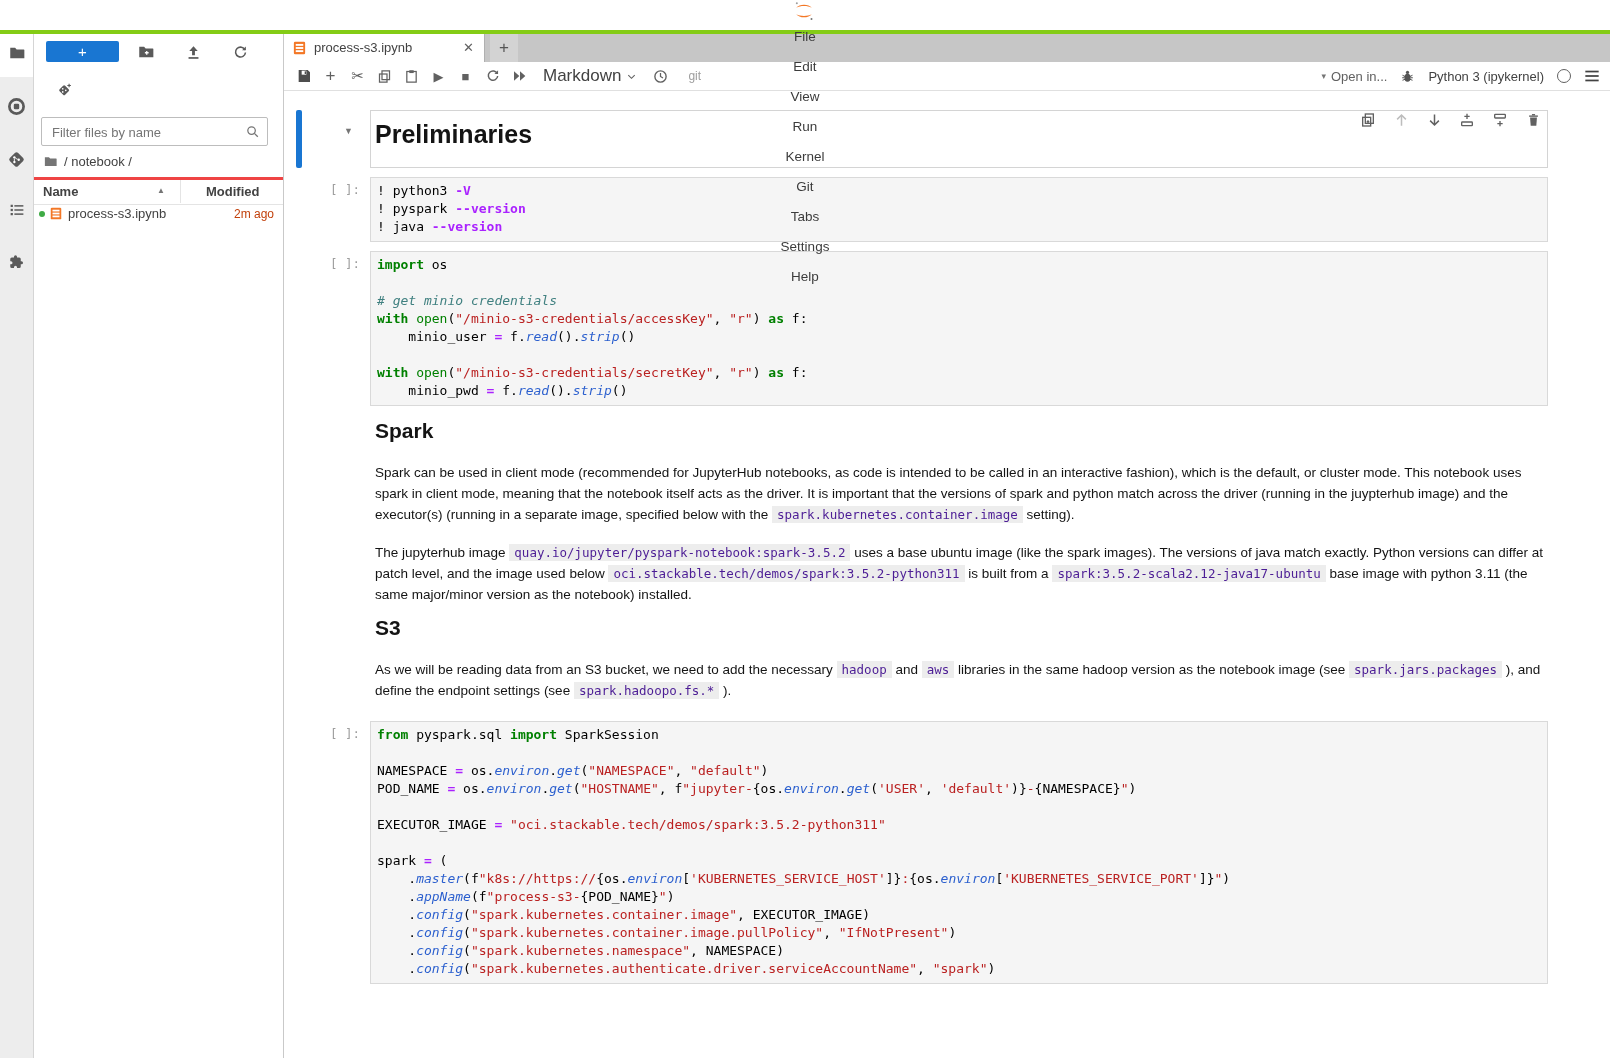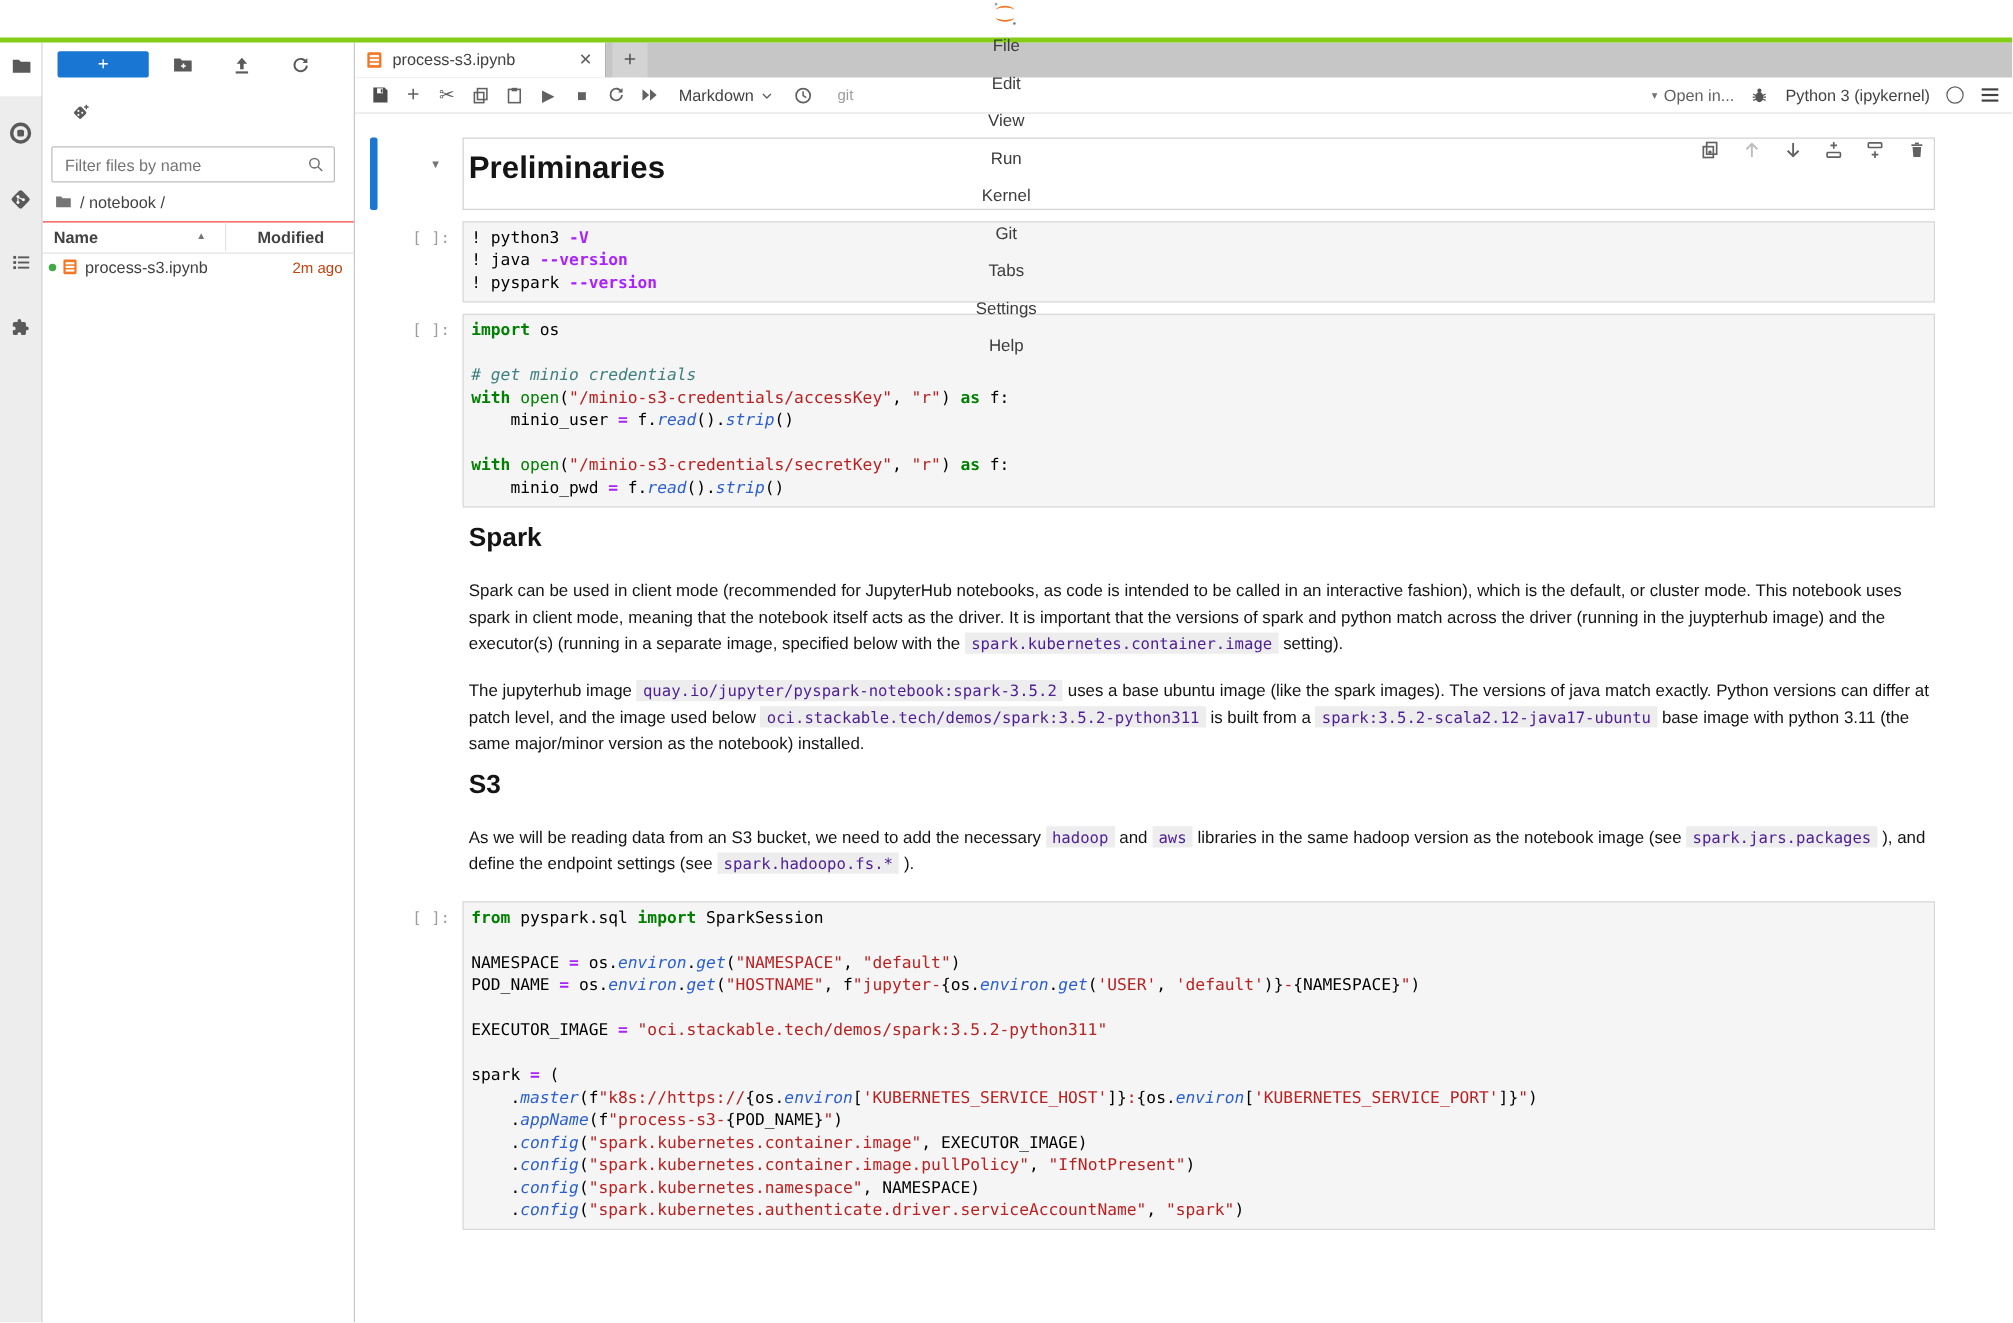--- a/index.html
+++ b/index.html
@@ -19,42 +19,42 @@
   .file-panel{position:absolute;left:34px;top:30px;width:249px;bottom:0;background:#fff;border-right:1px solid #c9c9c9;z-index:10;}
   .new-btn{position:absolute;left:12px;top:11px;width:73px;height:21px;background:#1976d2;border:none;border-radius:2px;color:#fff;font-size:15px;line-height:20px;text-align:center;cursor:pointer;}
   .fp-ico{position:absolute;top:13px;width:18px;height:18px;display:flex;align-items:center;justify-content:center;}
   .gitclone{position:absolute;left:22px;top:52px;width:18px;height:18px;}
   .filter-wrap{position:absolute;left:7px;top:87px;width:225px;height:27px;border:1px solid #bdbdbd;border-radius:2px;background:#fff;}
   .filter-wrap input{position:absolute;left:8px;top:3px;width:185px;height:20px;border:none;outline:none;font-size:13px;color:#424242;font-family:"Liberation Sans",sans-serif;}
   .filter-wrap input::placeholder{color:#757575;}
   .filter-search{position:absolute;right:7px;top:6px;}
   .breadcrumb{position:absolute;left:9px;top:122px;height:18px;display:flex;align-items:center;font-size:13px;color:#424242;}
   .breadcrumb .bc-txt{margin-left:6px;}
-  .fp-header{position:absolute;left:0;top:147px;width:249px;height:24px;border-top:1px solid #ef4444;border-bottom:1px solid #e4e4e4;font-size:13px;color:#424242;font-weight:600;}
+  .fp-header{position:absolute;left:0;top:147px;width:249px;height:24px;border-top:3px solid #ef4444;border-bottom:1px solid #e4e4e4;font-size:13px;color:#424242;font-weight:600;}
   .fp-header .col-name{position:absolute;left:9px;top:4px;}
   .fp-header .sort-caret{position:absolute;left:123px;top:6px;font-size:8px;color:#757575;}
   .fp-header .col-div{position:absolute;left:146px;top:0;width:1px;height:23px;background:#e4e4e4;}
   .fp-header .col-mod{position:absolute;left:172px;top:4px;}
   .file-row{position:absolute;left:0;top:172px;width:249px;height:24px;font-size:13px;color:#424242;cursor:pointer;}
   .file-dot{position:absolute;left:5px;top:9px;width:6px;height:6px;border-radius:50%;background:#3fab45;}
   .file-ico{position:absolute;left:15px;top:4px;width:14px;height:15px;}
   .file-name{position:absolute;left:34px;top:4px;}
   .file-mod{position:absolute;right:9px;top:5px;font-size:12px;color:#c2410c;text-align:right;}
 
   
   .main{position:absolute;left:284px;top:30px;right:0;bottom:0;}
   .tab-bar{position:absolute;left:0;top:0;right:0;height:32px;background:#c6c6c6;border-top:1px solid #b2b2b2;}
   .tab{position:absolute;left:0;top:0;width:201px;height:31px;background:#fff;border-top:2px solid #1976d2;border-right:1px solid #b0b0b0;display:flex;align-items:center;padding:0 8px;box-sizing:border-box;cursor:pointer;}
   .tab-title{flex:1;margin-left:7px;font-size:13px;color:#424242;white-space:nowrap;overflow:hidden;}
   .tab-close{color:#616161;font-size:13px;padding:0 2px;cursor:pointer;}
   .tab-add{position:absolute;left:206px;top:2px;width:28px;height:30px;background:#d3d3d3;color:#555;font-size:17px;text-align:center;line-height:29px;cursor:pointer;}
 
   .nb-toolbar{position:absolute;left:0;top:32px;right:0;height:28px;background:#fff;border-bottom:1px solid #e0e0e0;display:flex;align-items:center;padding-left:6px;}
   .tb-btn{width:27px;height:24px;display:flex;align-items:center;justify-content:center;color:#616161;cursor:pointer;flex:none;}
-  .tb-select{display:flex;align-items:center;gap:5px;margin-left:10px;font-size:13px;color:#424242;cursor:pointer;}
+  .tb-select{display:flex;align-items:center;gap:5px;margin-left:10px;font-size:17px;color:#424242;cursor:pointer;}
   .tb-git{margin-left:14px;font-size:12px;color:#9e9e9e;}
   .tb-right{position:absolute;right:10px;top:0;height:28px;display:flex;align-items:center;gap:13px;}
   .openin{display:flex;align-items:center;gap:5px;font-size:13px;color:#616161;cursor:pointer;}
   .openin .caret{font-size:9px;color:#757575;}
   .kernel-name{font-size:13px;color:#424242;cursor:pointer;}
   .kernel-circle{width:12px;height:12px;border:1.5px solid #616161;border-radius:50%;cursor:pointer;}
 
   
   .nb-scroll{position:absolute;left:0;top:61px;right:0;bottom:0;overflow:hidden;background:#fff;padding-top:19px;box-sizing:border-box;}
   .cell{position:relative;display:flex;margin-bottom:9px;}
@@ -376,22 +376,22 @@
         </div>
       </div>
 
       <div class="cell">
         <div class="prompt-col">
           <span class="prompt">[ ]:</span>
         </div>
         <div class="cell-content">
           <div class="code-box">
               <div class="cl"><span>! python3 </span><span class="tk-op">-V</span></div>
+              <div class="cl"><span>! pyspark </span><span class="tk-op">--version</span></div>
               <div class="cl"><span>! java </span><span class="tk-op">--version</span></div>
-              <div class="cl"><span>! pyspark </span><span class="tk-op">--version</span></div>
             </div>
         </div>
       </div>
 
       <div class="cell">
         <div class="prompt-col">
           <span class="prompt">[ ]:</span>
         </div>
         <div class="cell-content">
           <div class="code-box">

